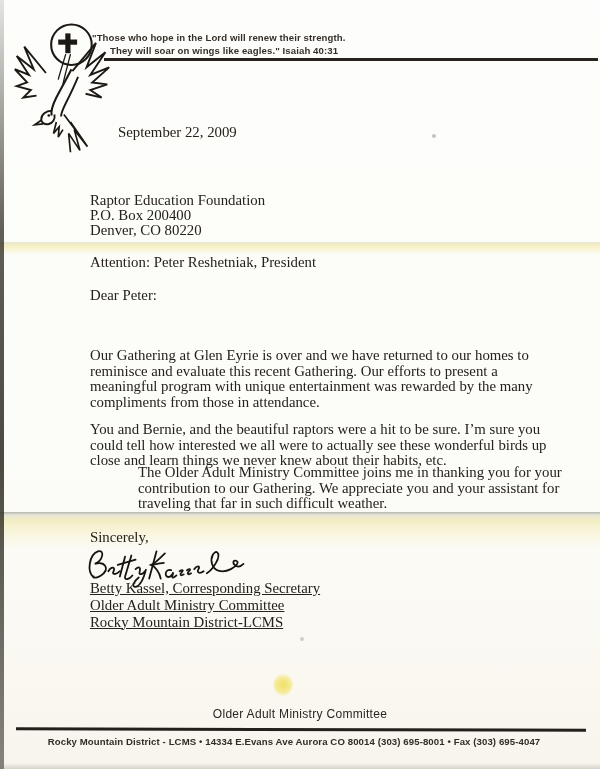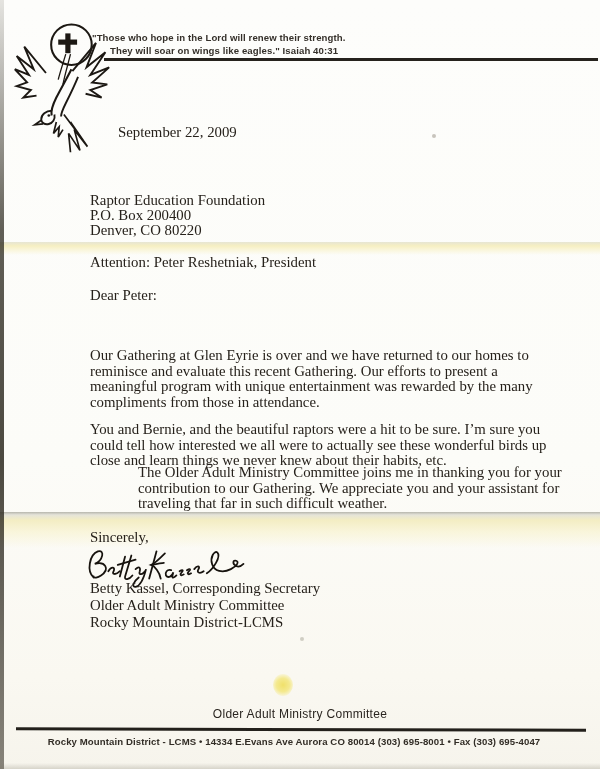--- a/index.html
+++ b/index.html
@@ -58,21 +58,21 @@
   .recipient div{height:15.2px;}
   .attention{position:absolute;left:90px;top:255px;}
   .salutation{position:absolute;left:90px;top:288px;}
   .para{position:absolute;left:90px;white-space:pre-line;}
   .para-1{top:320px;margin-top:28px;}
   .para-2{top:422px;}
   .para-3{top:465px;margin-left:48px;}
   .closing{position:absolute;left:90px;top:530px;}
   .signature{position:absolute;left:82px;top:544px;width:170px;height:44px;}
   .signature svg{width:100%;height:100%;}
-  .sig-block{position:absolute;left:90px;top:580px;line-height:16.8px;}
+  .sig-block{position:absolute;left:90px;top:580px;line-height:16.8px;text-decoration:underline;}
 
   .footer-committee{
     position:absolute;left:0;top:707px;width:600px;text-align:center;
     font-family:"Liberation Sans", sans-serif;font-size:12px;color:#2a2520;letter-spacing:.3px;
   }
   .footer-rule{position:absolute;left:16px;top:728px;width:570px;height:2.5px;background:#23201b;transform:rotate(.15deg);}
   .footer-address{
     position:absolute;left:0;top:736px;width:588px;text-align:center;
     font-family:"Liberation Sans", sans-serif;font-size:9.6px;font-weight:700;color:#322d26;letter-spacing:.1px;
   }

